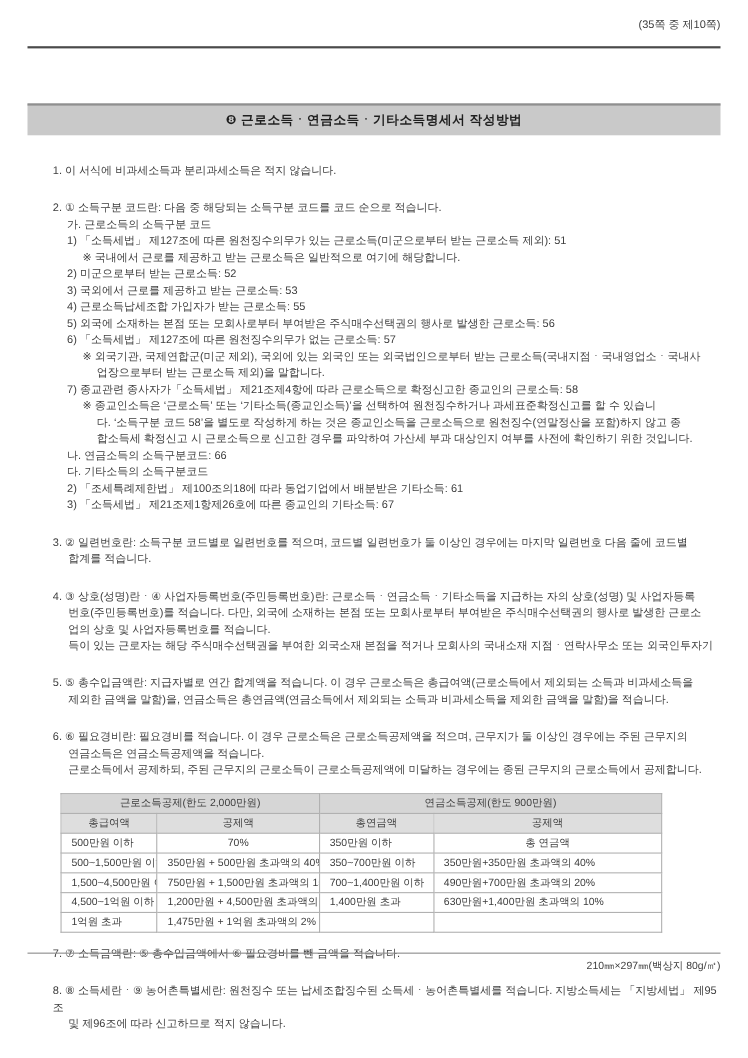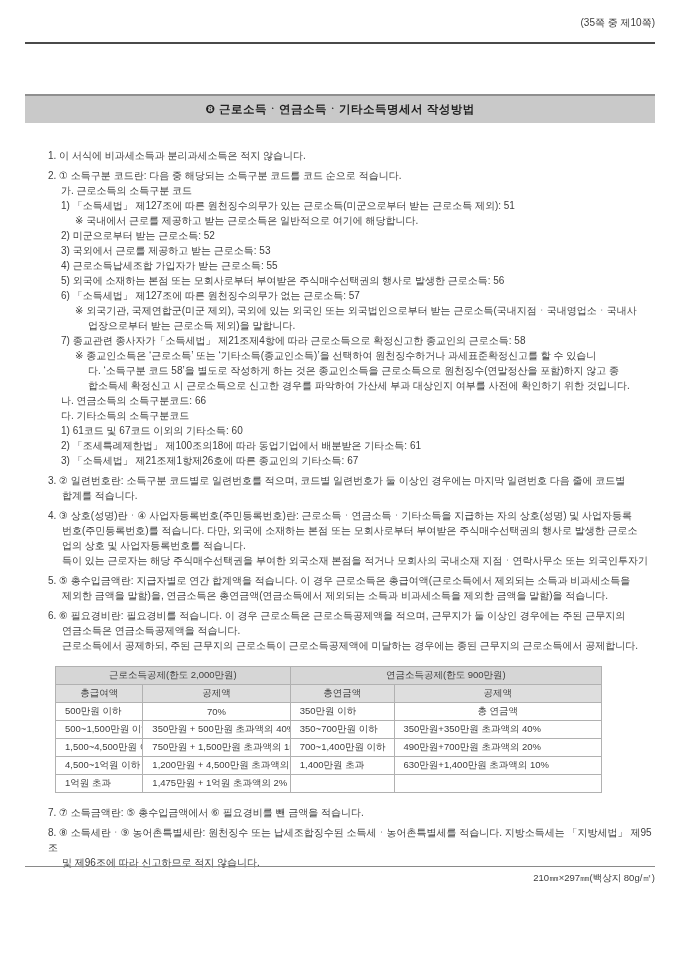--- a/index.html
+++ b/index.html
@@ -25,21 +25,21 @@
     background:#c9c9c9;
     border-top:2px solid #8f8f8f;
     height:27px;
     display:flex; align-items:center; justify-content:center;
     font-size:11.5px; font-weight:bold; color:#1e1e1e;
     letter-spacing:0.5px;
     margin-bottom:25px;
   }
   .body { padding-left:23px; padding-right:1px; font-size:10px; line-height:15px; }
   .line { min-height:15px; }
-  .body .line.i0 { margin-top:5px; }
+  .body .line.i0 { margin-top:19px; }
   .body .line:first-child { margin-top:0; }
   .i0c { padding-left:14px; }
   .i1  { padding-left:13px; }
   .i2  { padding-left:27px; }
   .i2c { padding-left:40px; }
 
   table.ded-table {
     border-collapse:collapse;
     margin:13px 0 12px 30px;
     width:547px;
@@ -88,21 +88,20 @@
       <div class="line i1">5) 외국에 소재하는 본점 또는 모회사로부터 부여받은 주식매수선택권의 행사로 발생한 근로소득: 56</div>
       <div class="line i1">6) 「소득세법」 제127조에 따른 원천징수의무가 없는 근로소득: 57</div>
       <div class="line i2">※ 외국기관, 국제연합군(미군 제외), 국외에 있는 외국인 또는 외국법인으로부터 받는 근로소득(국내지점ㆍ국내영업소ㆍ국내사</div>
       <div class="line i2c">업장으로부터 받는 근로소득 제외)을 말합니다.</div>
       <div class="line i1">7) 종교관련 종사자가「소득세법」 제21조제4항에 따라 근로소득으로 확정신고한 종교인의 근로소득: 58</div>
       <div class="line i2">※ 종교인소득은 ‘근로소득’ 또는 ‘기타소득(종교인소득)’을 선택하여 원천징수하거나 과세표준확정신고를 할 수 있습니</div>
       <div class="line i2c">다. ‘소득구분 코드 58’을 별도로 작성하게 하는 것은 종교인소득을 근로소득으로 원천징수(연말정산을 포함)하지 않고 종</div>
       <div class="line i2c">합소득세 확정신고 시 근로소득으로 신고한 경우를 파악하여 가산세 부과 대상인지 여부를 사전에 확인하기 위한 것입니다.</div>
       <div class="line i1">나. 연금소득의 소득구분코드: 66</div>
       <div class="line i1">다. 기타소득의 소득구분코드</div>
-      <div class="line i1">1) 61코드 및 67코드 이외의 기타소득: 60</div>
       <div class="line i1">2) 「조세특례제한법」 제100조의18에 따라 동업기업에서 배분받은 기타소득: 61</div>
       <div class="line i1">3) 「소득세법」 제21조제1항제26호에 따른 종교인의 기타소득: 67</div>
       <div class="line i0">3. ② 일련번호란: 소득구분 코드별로 일련번호를 적으며, 코드별 일련번호가 둘 이상인 경우에는 마지막 일련번호 다음 줄에 코드별</div>
       <div class="line i0c">합계를 적습니다.</div>
       <div class="line i0">4. ③ 상호(성명)란ㆍ④ 사업자등록번호(주민등록번호)란: 근로소득ㆍ연금소득ㆍ기타소득을 지급하는 자의 상호(성명) 및 사업자등록</div>
       <div class="line i0c">번호(주민등록번호)를 적습니다. 다만, 외국에 소재하는 본점 또는 모회사로부터 부여받은 주식매수선택권의 행사로 발생한 근로소</div>
       <div class="line i0c">업의 상호 및 사업자등록번호를 적습니다.</div>
       <div class="line i0c">득이 있는 근로자는 해당 주식매수선택권을 부여한 외국소재 본점을 적거나 모회사의 국내소재 지점ㆍ연락사무소 또는 외국인투자기</div>
       <div class="line i0">5. ⑤ 총수입금액란: 지급자별로 연간 합계액을 적습니다. 이 경우 근로소득은 총급여액(근로소득에서 제외되는 소득과 비과세소득을</div>
       <div class="line i0c">제외한 금액을 말함)을, 연금소득은 총연금액(연금소득에서 제외되는 소득과 비과세소득을 제외한 금액을 말함)을 적습니다.</div>

